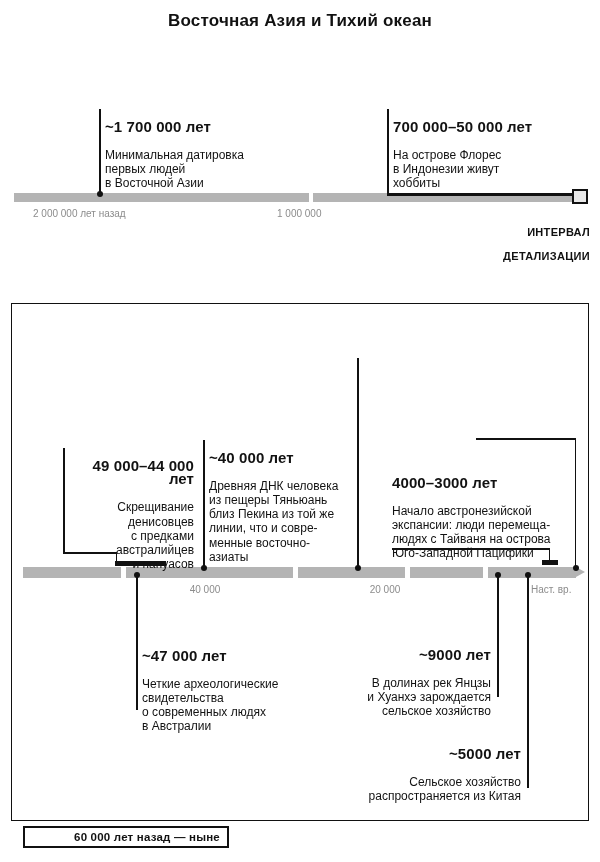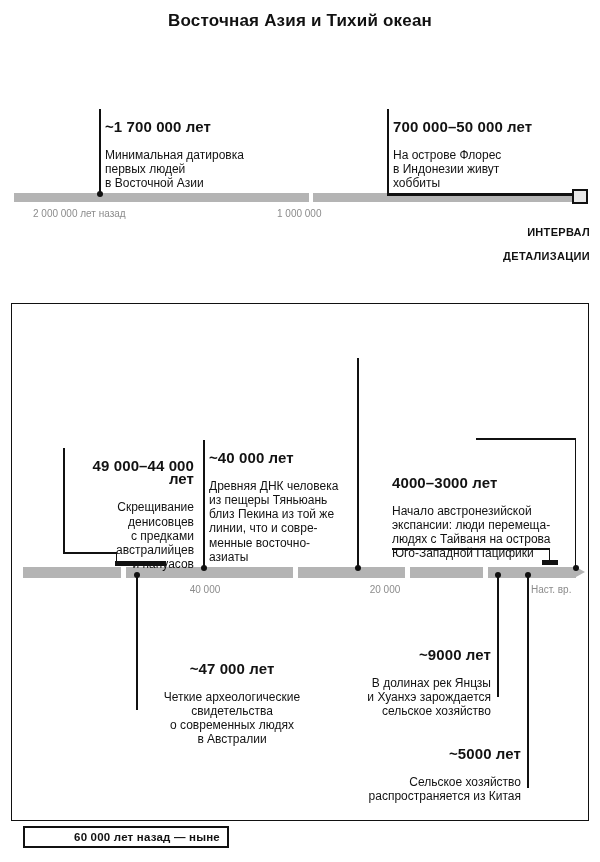--- a/index.html
+++ b/index.html
@@ -180,21 +180,21 @@
     <div class="abs note" style="left:392px;top:159px;width:190px;">
       <span class="yr">4000–3000 лет</span>
       <span class="body">Начало австронезийской
 экспансии: люди перемеща-
 людях с Тайваня на острова
 Юго-Западной Пацифики</span>
     </div>
 
     <div class="abs dot" style="left:133.5px;top:268.5px;"></div>
     <div class="abs vline" style="left:136px;top:272px;height:135px;"></div>
-    <div class="abs note" style="left:142px;top:345px;width:180px;text-align:center;">
+    <div class="abs note" style="left:142px;top:332px;width:180px;">
       <span class="yr">~47 000 лет</span>
       <span class="body">Четкие археологические
 свидетельства
 о современных людях
 в Австралии</span>
     </div>
 
     <div class="abs dot" style="left:494.5px;top:268.5px;"></div>
     <div class="abs vline" style="left:497px;top:272px;height:122px;"></div>
     <div class="abs note right" style="left:327px;top:331px;width:164px;">

